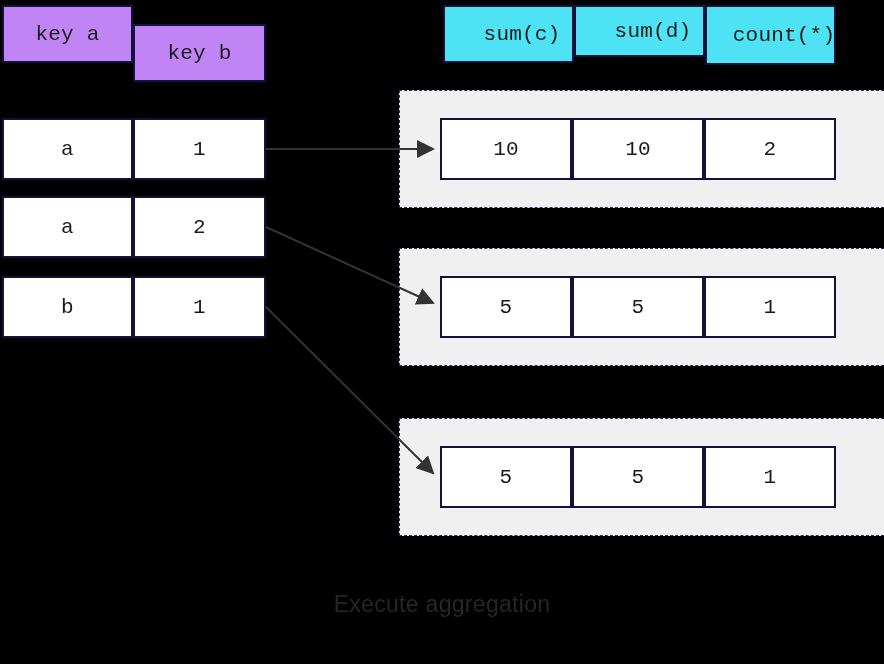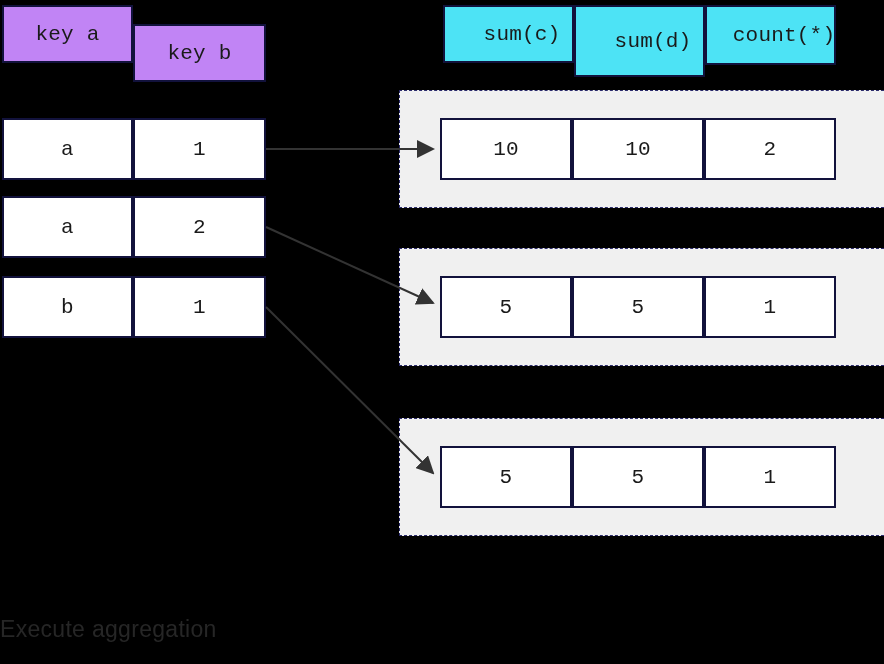--- a/index.html
+++ b/index.html
@@ -61,41 +61,41 @@
     position: absolute;
     left: 0; top: 0;
     width: 884px; height: 664px;
     pointer-events: none;
   }
 
   
   .caption {
     position: absolute;
     left: 0;
-    top: 616px;
+    top: 591px;
     width: 884px;
-    text-align: left;
+    text-align: center;
     font-size: 23px;
     color: #262626;
     letter-spacing: .3px;
   }
 </style>
 </head>
 <body>
 
 <div id="canvas">
 
   <div class="left-hdr-row">
     <div class="cell hdr-purple" style="left:0px;top:0px;width:131px;height:58px;">key a</div>
     <div class="cell hdr-purple" style="left:131px;top:0px;width:133px;height:58px;margin-top:19px;">key b</div>
   </div>
 
   <div class="right-hdr-row">
     <div class="cell hdr-cyan" style="left:0px;top:0px;width:131px;height:58px;">sum(c)</div>
-    <div class="cell hdr-cyan" style="left:131px;top:0px;width:131px;height:72px;">sum(d)</div>
+    <div class="cell hdr-cyan" style="left:131px;top:0px;width:131px;height:52px;">sum(d)</div>
     <div class="cell hdr-cyan" style="left:262px;top:0px;width:131px;height:60px;">count(*)</div>
   </div>
 
   <div class="left-row" style="top:118px;">
     <div class="cell data-white" style="left:0px;top:0px;width:131px;height:62px;">a</div>
     <div class="cell data-white" style="left:131px;top:0px;width:133px;height:62px;">1</div>
   </div>
 
   <div class="left-row" style="top:196px;">
     <div class="cell data-white" style="left:0px;top:0px;width:131px;height:62px;">a</div>

